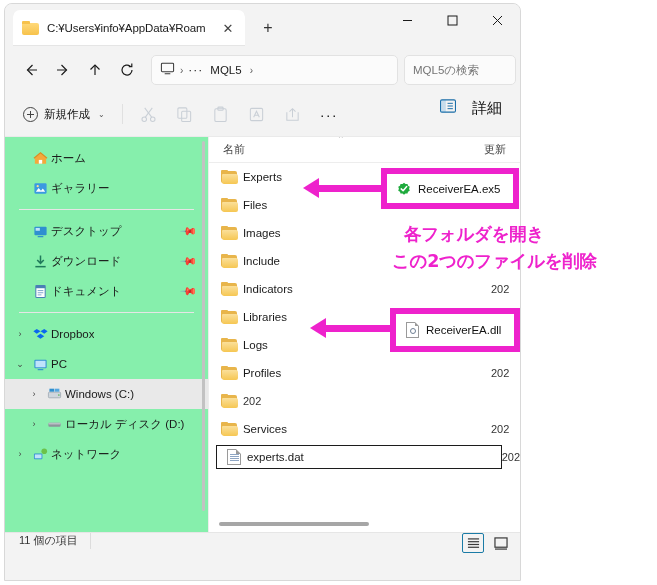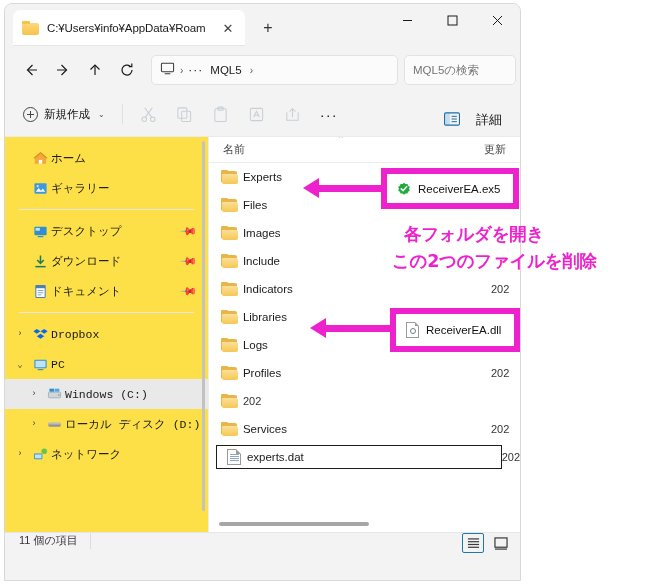--- a/index.html
+++ b/index.html
@@ -98,31 +98,31 @@
   .tb-plus:before { left:3px; top:6.2px; width:7px; height:1.3px; }
   .tb-plus:after  { top:3px; left:6.2px; height:7px; width:1.3px; }
   .tb-chev { font-size:8px; color:#555; margin-left:2px; }
   .tb-divider { width:1px; height:20px; background:#e0e0e0; margin: 0 7px; }
   .tb-icon {
     width: 34px; height: 30px; display:flex; align-items:center; justify-content:center;
     border-radius:5px; color:#c9cfd6;
   }
   .tb-icon.dots { color:#1b1b1b; font-size:15px; letter-spacing:1px;}
   .tb-details {
-    margin-left:auto; height:30px; display:flex; align-items:flex-end; gap:16px;
-    padding: 0 8px; border-radius:5px; font-size:13px; color:#111;
+    margin-left:auto; height:30px; display:flex; align-items:flex-start; gap:16px;
+    padding: 0 8px; border-radius:5px; font-size:15px; color:#111;
   }
 
   
   .body { position:relative; height: 396px; background:#fff; display:flex;
           border-top: 1px solid #eaeaea; }
 
   
-  .sidebar { width: 208px; position:relative; background:#fde047; padding-top:6px;
-             border-right:1px solid #ededed;font-family:Liberation Mono, monospace; }
+  .sidebar { width: 208px; position:relative; background:#86efac; padding-top:6px;
+             border-right:1px solid #ededed; }
   .snode { height: 30px; display:flex; align-items:center; padding-left: 6px; font-size:11.5px; color:#1a1a1a;}
   .snode.sel { background:#e9e9e9; }
   .snode .caret { width: 18px; text-align:center; font-size:9px; color:#444; flex:0 0 auto;}
   .snode .caret.none { color: transparent; }
   .snode .sicon { width: 22px; display:flex; align-items:center; justify-content:center; flex:0 0 auto;}
   .snode .slabel { white-space:nowrap; overflow:hidden; }
   .snode .pin { margin-left:auto; margin-right:12px; color:#7a7a7a; font-size:11px; transform: rotate(45deg); }
   .snode.indent1 { padding-left: 20px; }
   .sdiv { height:1px; background:#e6e6e6; margin: 6px 14px; }
   .sb-track { position:absolute; right:1px; top:4px; width:7px; bottom: 6px; }

